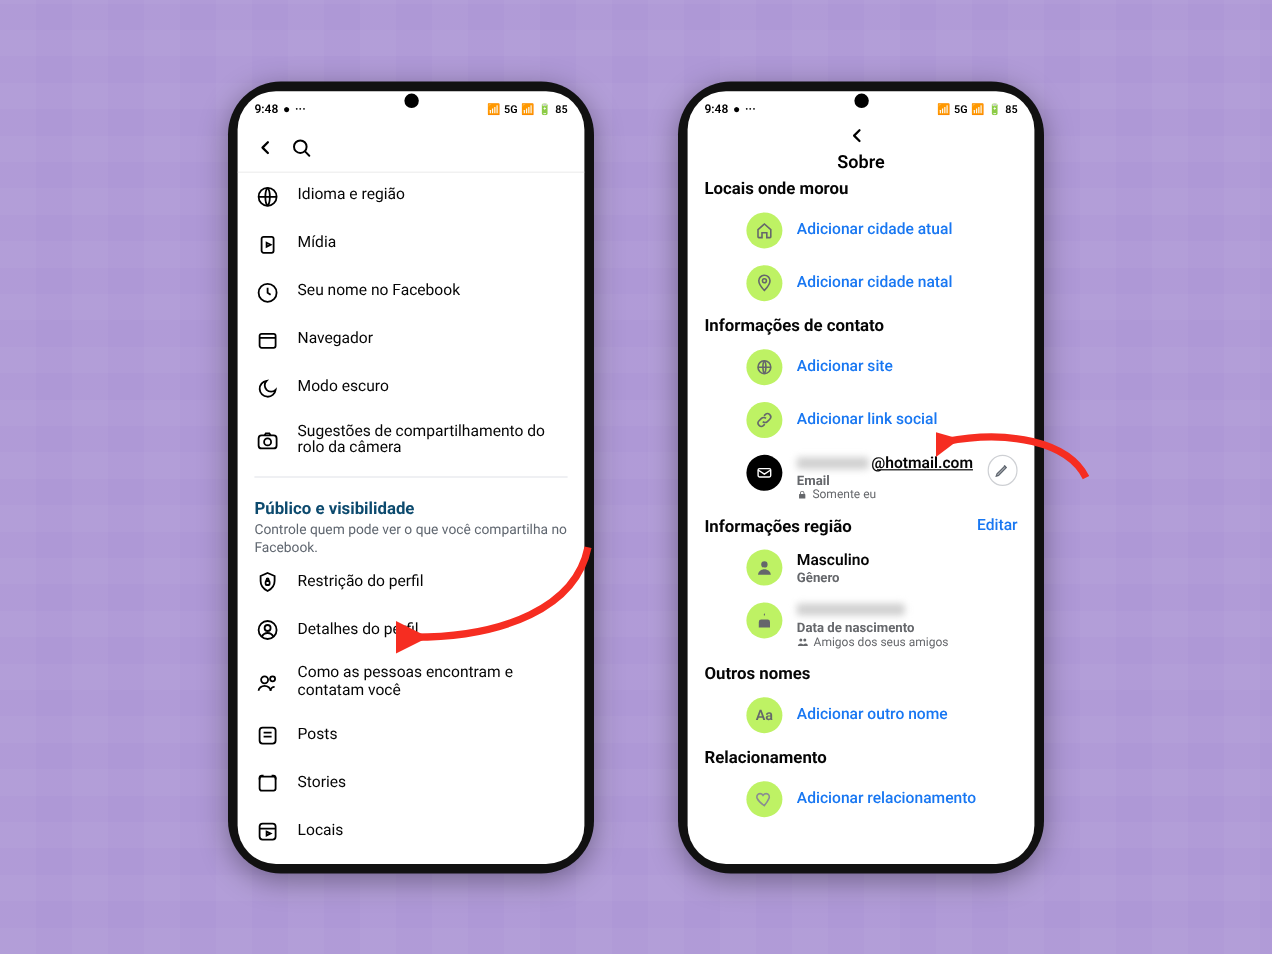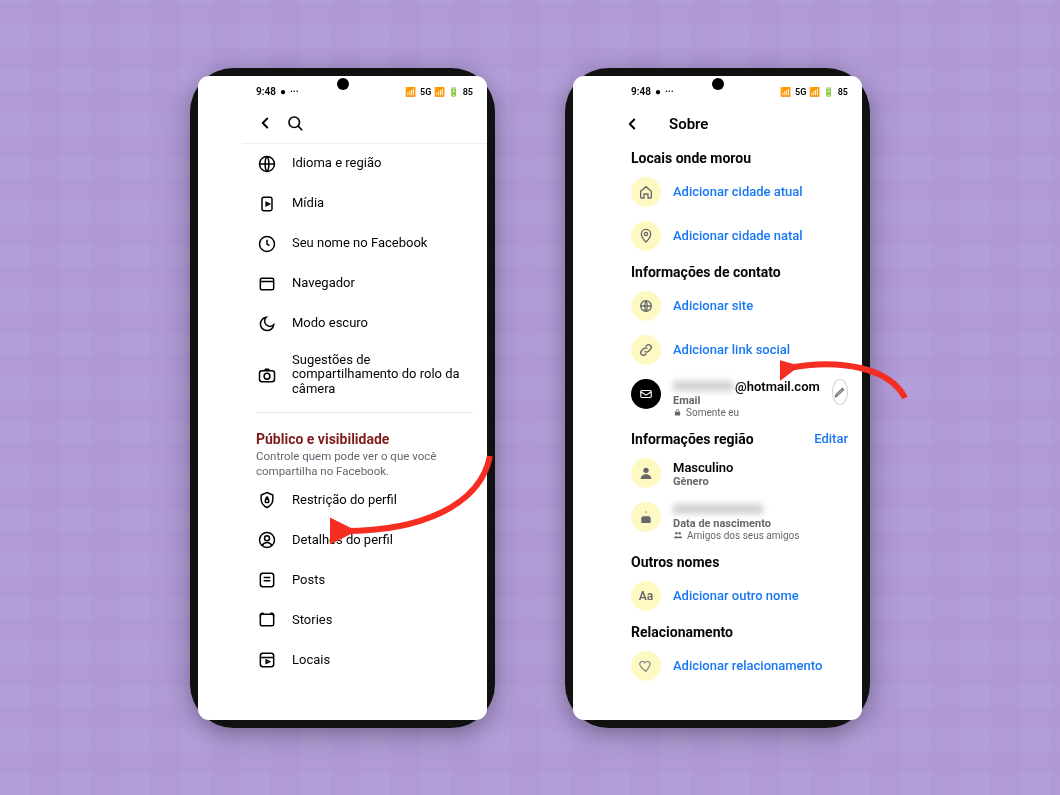--- a/index.html
+++ b/index.html
@@ -31,26 +31,25 @@
     border-radius: 44px;
     padding: 8px;
     position: relative;
     z-index: 1;
     box-shadow: 0 6px 24px rgba(0,0,0,0.35);
   }
   .screen {
     width: 100%;
     height: 100%;
     background: #fff;
-    border-radius: 11px;
+    border-radius: 32px;
     overflow: hidden;
     position: relative;
     display: flex;
     flex-direction: column;
-    padding-left: 44px;
   }
   .camera {
     position: absolute;
     top: 10px;
     left: 50%;
     transform: translateX(-50%);
     width: 12px; height: 12px;
     background: #000;
     border-radius: 50%;
     z-index: 5;
@@ -69,43 +68,43 @@
   .statusbar .right { display:flex; align-items:center; gap:3px; font-size:9px; }
   .hdr {
     display: flex;
     align-items: center;
     height: 40px;
     padding: 0 8px;
     border-bottom: 1px solid #eee;
   }
   .hdr .icon-btn { width: 30px; display:flex; align-items:center; justify-content:center; }
   .hdr-title { flex: 1; text-align: center; font-weight: 600; font-size: 14px; color:#050505; }
-  .hdr2 { display:flex; align-items:center; height:40px; padding:0 6px; gap:20px; }
+  .hdr2 { display:flex; align-items:center; height:40px; padding:0 6px; gap:4px;flex-direction:column; }
   .hdr2 .title { font-weight:600; font-size:15px; }
 
   .scroll { flex:1; overflow:hidden; padding:0 0 8px; }
   .row {
     display: flex;
     align-items: center;
     padding: 9px 14px;
     gap: 14px;
   }
   .row .ic { width: 22px; height:22px; display:flex; align-items:center; justify-content:center; flex-shrink:0; }
   .row .lbl { font-size: 13px; color: #050505; line-height:1.15; }
   .section-hdr { padding: 12px 14px 2px; }
-  .section-hdr .t { font-weight: 700; font-size: 14px; color:#7f1d1d; }
+  .section-hdr .t { font-weight: 700; font-size: 14px; color:#0c4a6e; }
   .section-hdr .d { font-size: 11.5px; color: #606770; margin-top:2px; line-height:1.25; }
   .divider { height:1px; background:#e4e6eb; margin: 6px 14px; }
 
   
   .section2 { padding: 6px 14px 4px; font-weight:700; font-size:14px; color:#050505; display:flex; justify-content:space-between; align-items:center;}
   .edit-link { color:#1877f2; font-weight:500; font-size:13px; }
-  .item2 { display:flex; align-items:center; padding: 7px 14px; gap:12px; }
+  .item2 { display:flex; align-items:center; padding: 7px 14px; gap:12px;margin-left:35px; }
   .item2 .circ {
-    width: 30px; height:30px; border-radius:50%; background:#fef9c3;
+    width: 30px; height:30px; border-radius:50%; background:#bef264;
     display:flex; align-items:center; justify-content:center;
     color:#65676b; flex-shrink:0;
   }
   .item2 .circ.d { background:#000; color:#fff; }
   .link { color:#1877f2; font-size:13px; font-weight:500; }
   .plain { color:#050505; font-size:13px; font-weight:600; }
   .sub { font-size:11px; color:#65676b;font-weight:bold; }
   .sub2 { font-size:10px; color:#65676b; display:flex; align-items:center; gap:4px; }
   .blur {
     display:inline-block; width:60px; height:10px;
@@ -235,20 +234,31 @@
       </div>
       <div class="row">
         <span class="ic">
             <svg width="20" height="20" viewBox="0 0 24 24" fill="none" stroke="#000" stroke-width="1.8">
               <circle cx="12" cy="12" r="9"></circle>
               <circle cx="12" cy="10" r="3"></circle>
               <path d="M6 19c1.2-2.5 3.5-4 6-4s4.8 1.5 6 4"></path>
             </svg>
           </span>
         <span class="lbl">Detalhes do perfil</span>
+      </div>
+      <div class="row">
+        <span class="ic">
+            <svg width="20" height="20" viewBox="0 0 24 24" fill="none" stroke="#000" stroke-width="1.8">
+              <circle cx="9" cy="9" r="3.5"></circle>
+              <path d="M3 20c0-3 3-5 6-5s6 2 6 5"></path>
+              <circle cx="17" cy="8" r="2.5"></circle>
+              <path d="M15 20c0-2.5 2-4 4-4"></path>
+            </svg>
+          </span>
+        <span class="lbl">Como as pessoas encontram e contatam você</span>
       </div>
       <div class="row">
         <span class="ic">
             <svg width="20" height="20" viewBox="0 0 24 24" fill="none" stroke="#000" stroke-width="1.8">
               <rect x="4" y="4" width="16" height="16" rx="3"></rect>
               <line x1="8" y1="9" x2="16" y2="9"></line>
               <line x1="8" y1="13" x2="16" y2="13"></line>
             </svg>
           </span>
         <span class="lbl">Posts</span>
@@ -361,21 +371,21 @@
         <span class="link">Adicionar link social</span>
       </div>
       <div class="item2" style="align-items:flex-start;">
         <div class="circ d">
             <svg width="14" height="14" viewBox="0 0 24 24" fill="none" stroke="#fff" stroke-width="2">
               <rect x="3" y="6" width="18" height="12" rx="2"></rect>
               <path d="M3 8l9 6 9-6"></path>
             </svg>
           </div>
         <div style="flex:1;">
-          <div class="plain" style="display:flex; align-items:center; gap:2px;">
+          <div class="plain" style="display:flex; align-items:center; gap:2px;text-decoration:underline;">
             <span class="blur"></span>
             <span>@hotmail.com</span>
           </div>
           <div class="sub">Email</div>
           <div class="sub2">
             <svg width="9" height="9" viewBox="0 0 24 24" fill="#65676b">
                 <path d="M7 10V8a5 5 0 0 1 10 0v2h1a1 1 0 0 1 1 1v8a1 1 0 0 1-1 1H6a1 1 0 0 1-1-1v-8a1 1 0 0 1 1-1h1zm2 0h6V8a3 3 0 0 0-6 0v2z"></path>
               </svg>
             <span>Somente eu</span>
           </div>

